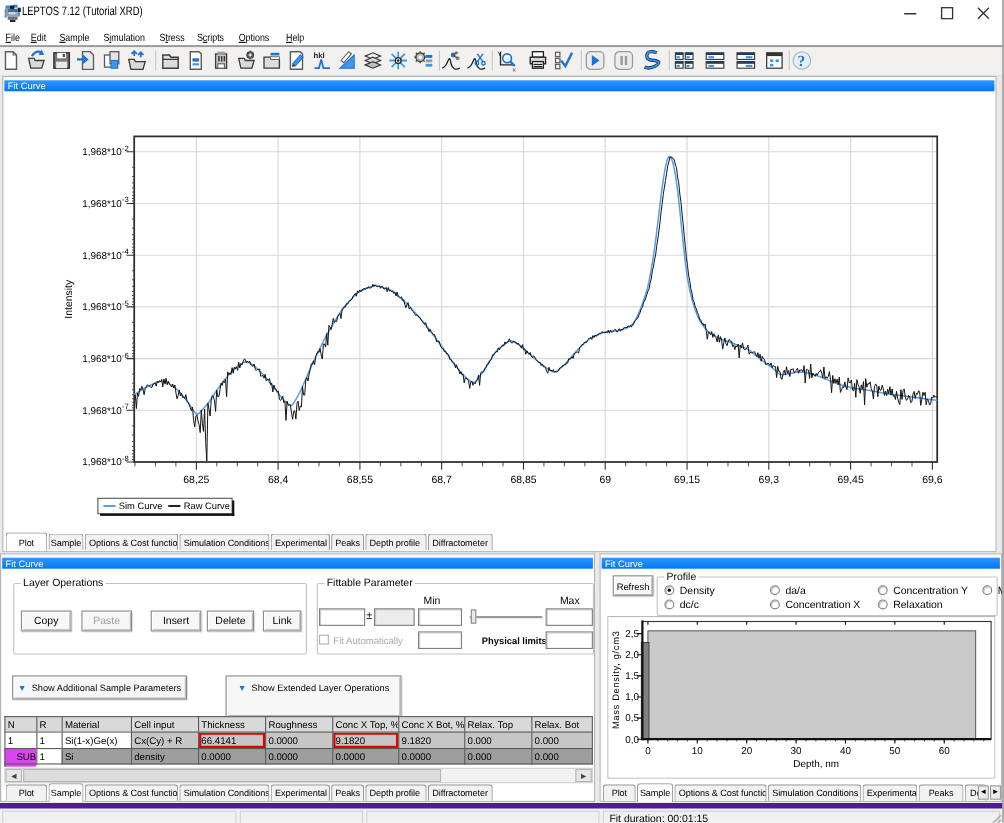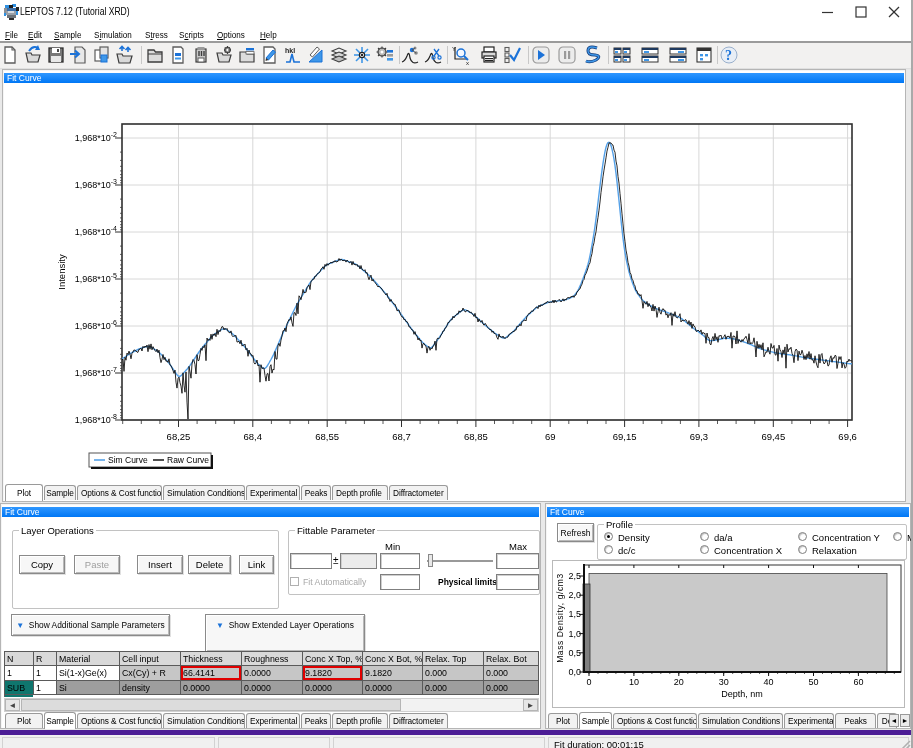--- a/index.html
+++ b/index.html
@@ -449,21 +449,21 @@
       <div class="tab" style="left:74px;width:85px;text-align:left;padding-left:3px;">Options &amp; Cost function</div>
       <div class="tab" style="left:160px;width:82px;text-align:left;padding-left:3px;">Simulation Conditions</div>
       <div class="tab" style="left:243px;width:54px;text-align:left;padding-left:3px;">Experimental</div>
       <div class="tab" style="left:298px;width:30px;">Peaks</div>
       <div class="tab" style="left:329px;width:56px;text-align:left;padding-left:3px;">Depth profile</div>
       <div class="tab" style="left:386px;width:59px;text-align:left;padding-left:3px;">Diffractometer</div>
     </div>
   </div>
 <div class="cw" style="left:0px;top:503px;width:541px;height:226px;">
     <div class="ctitle">Fit Curve</div>
-    <div class="grp" style="left:11px;top:26px;width:267px;height:79px;">
+    <div class="grp" style="left:11px;top:26px;width:267px;height:65px;">
       <div class="grplab">Layer Operations</div>
     </div>
     <div class="btn" style="left:18px;top:51px;width:46px;height:19px;line-height:18px;">Copy</div>
     <div class="btn dis" style="left:73px;top:51px;width:46px;height:19px;line-height:18px;">Paste</div>
     <div class="btn" style="left:136px;top:51px;width:46px;height:19px;line-height:18px;">Insert</div>
     <div class="btn" style="left:187px;top:51px;width:43px;height:19px;line-height:18px;">Delete</div>
     <div class="btn" style="left:238px;top:51px;width:35px;height:19px;line-height:18px;">Link</div>
     <div class="grp" style="left:287px;top:26px;width:252px;height:65px;">
       <div class="grplab">Fittable Parameter</div>
     </div>
@@ -497,21 +497,21 @@
       <div class="cell" style="left:3px;top:161px;width:29px;height:15px;background:#fff;">1</div>
       <div class="cell" style="left:32px;top:161px;width:23px;height:15px;background:#fff;">1</div>
       <div class="cell" style="left:55px;top:161px;width:63px;height:15px;background:#fff;">Si(1-x)Ge(x)</div>
       <div class="cell" style="left:118px;top:161px;width:61px;height:15px;background:#c6c6c6;">Cx(Cy) + R</div>
       <div class="cell" style="left:179px;top:161px;width:61px;height:15px;background:#c6c6c6;box-shadow:inset 0 0 0 2px #e00000;">66.4141</div>
       <div class="cell" style="left:240px;top:161px;width:61px;height:15px;background:#c6c6c6;">0.0000</div>
       <div class="cell" style="left:301px;top:161px;width:60px;height:15px;background:#c6c6c6;box-shadow:inset 0 0 0 2px #e00000;">9.1820</div>
       <div class="cell" style="left:361px;top:161px;width:60px;height:15px;background:#c6c6c6;">9.1820</div>
       <div class="cell" style="left:421px;top:161px;width:61px;height:15px;background:#c6c6c6;">0.000</div>
       <div class="cell" style="left:482px;top:161px;width:56px;height:15px;background:#c6c6c6;">0.000</div>
-      <div class="cell" style="left:3px;top:176px;width:29px;height:17px;background:#0f766e;">SUB</div>
+      <div class="cell" style="left:3px;top:176px;width:29px;height:17px;background:#d946ef;text-align:right;">SUB</div>
       <div class="cell" style="left:32px;top:176px;width:23px;height:15px;background:#fff;">1</div>
       <div class="cell" style="left:55px;top:176px;width:63px;height:15px;background:#9e9e9e;">Si</div>
       <div class="cell" style="left:118px;top:176px;width:61px;height:15px;background:#9e9e9e;">density</div>
       <div class="cell" style="left:179px;top:176px;width:61px;height:15px;background:#9e9e9e;">0.0000</div>
       <div class="cell" style="left:240px;top:176px;width:61px;height:15px;background:#9e9e9e;">0.0000</div>
       <div class="cell" style="left:301px;top:176px;width:60px;height:15px;background:#9e9e9e;">0.0000</div>
       <div class="cell" style="left:361px;top:176px;width:60px;height:15px;background:#9e9e9e;">0.0000</div>
       <div class="cell" style="left:421px;top:176px;width:61px;height:15px;background:#9e9e9e;">0.000</div>
       <div class="cell" style="left:482px;top:176px;width:56px;height:15px;background:#9e9e9e;">0.000</div>
       <div class="abs" style="left:3px;top:147px;width:535px;height:44px;border:1px solid #5a5a5a;border-left:none;border-top:none;"></div>

